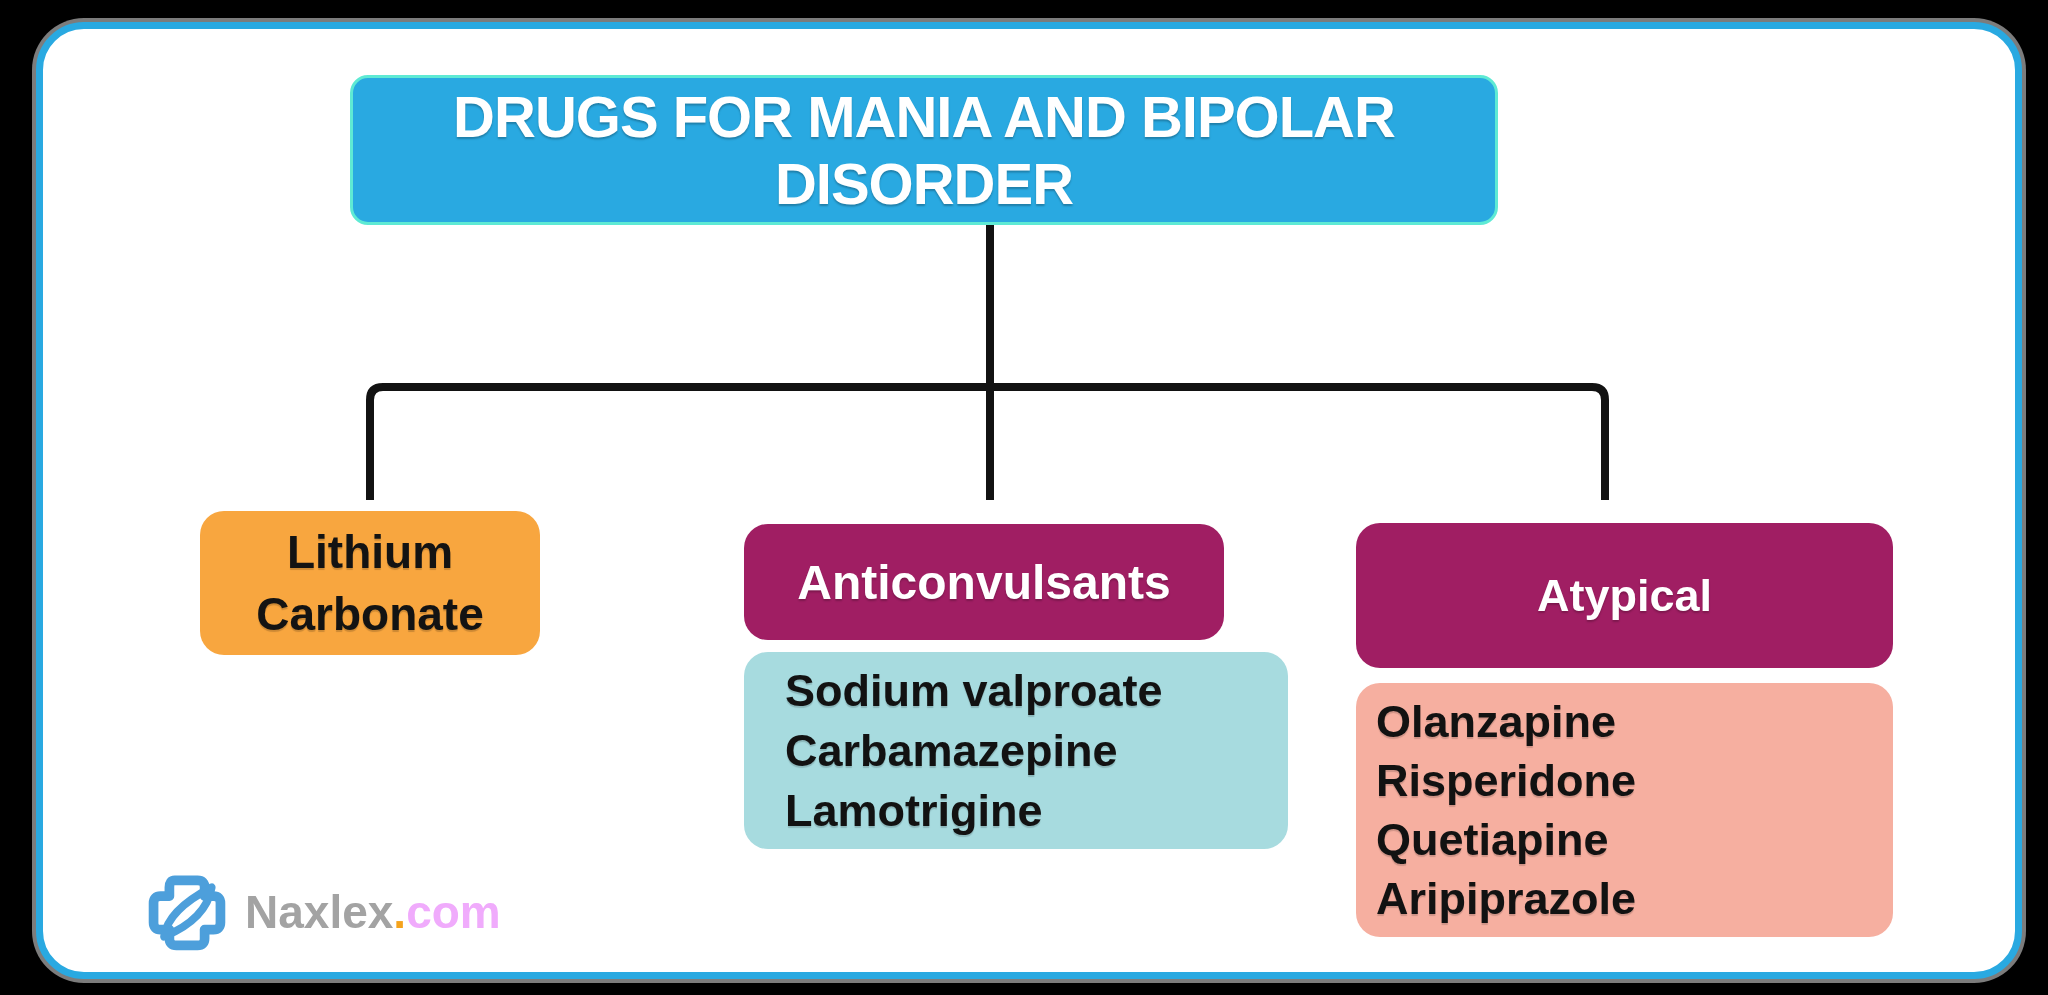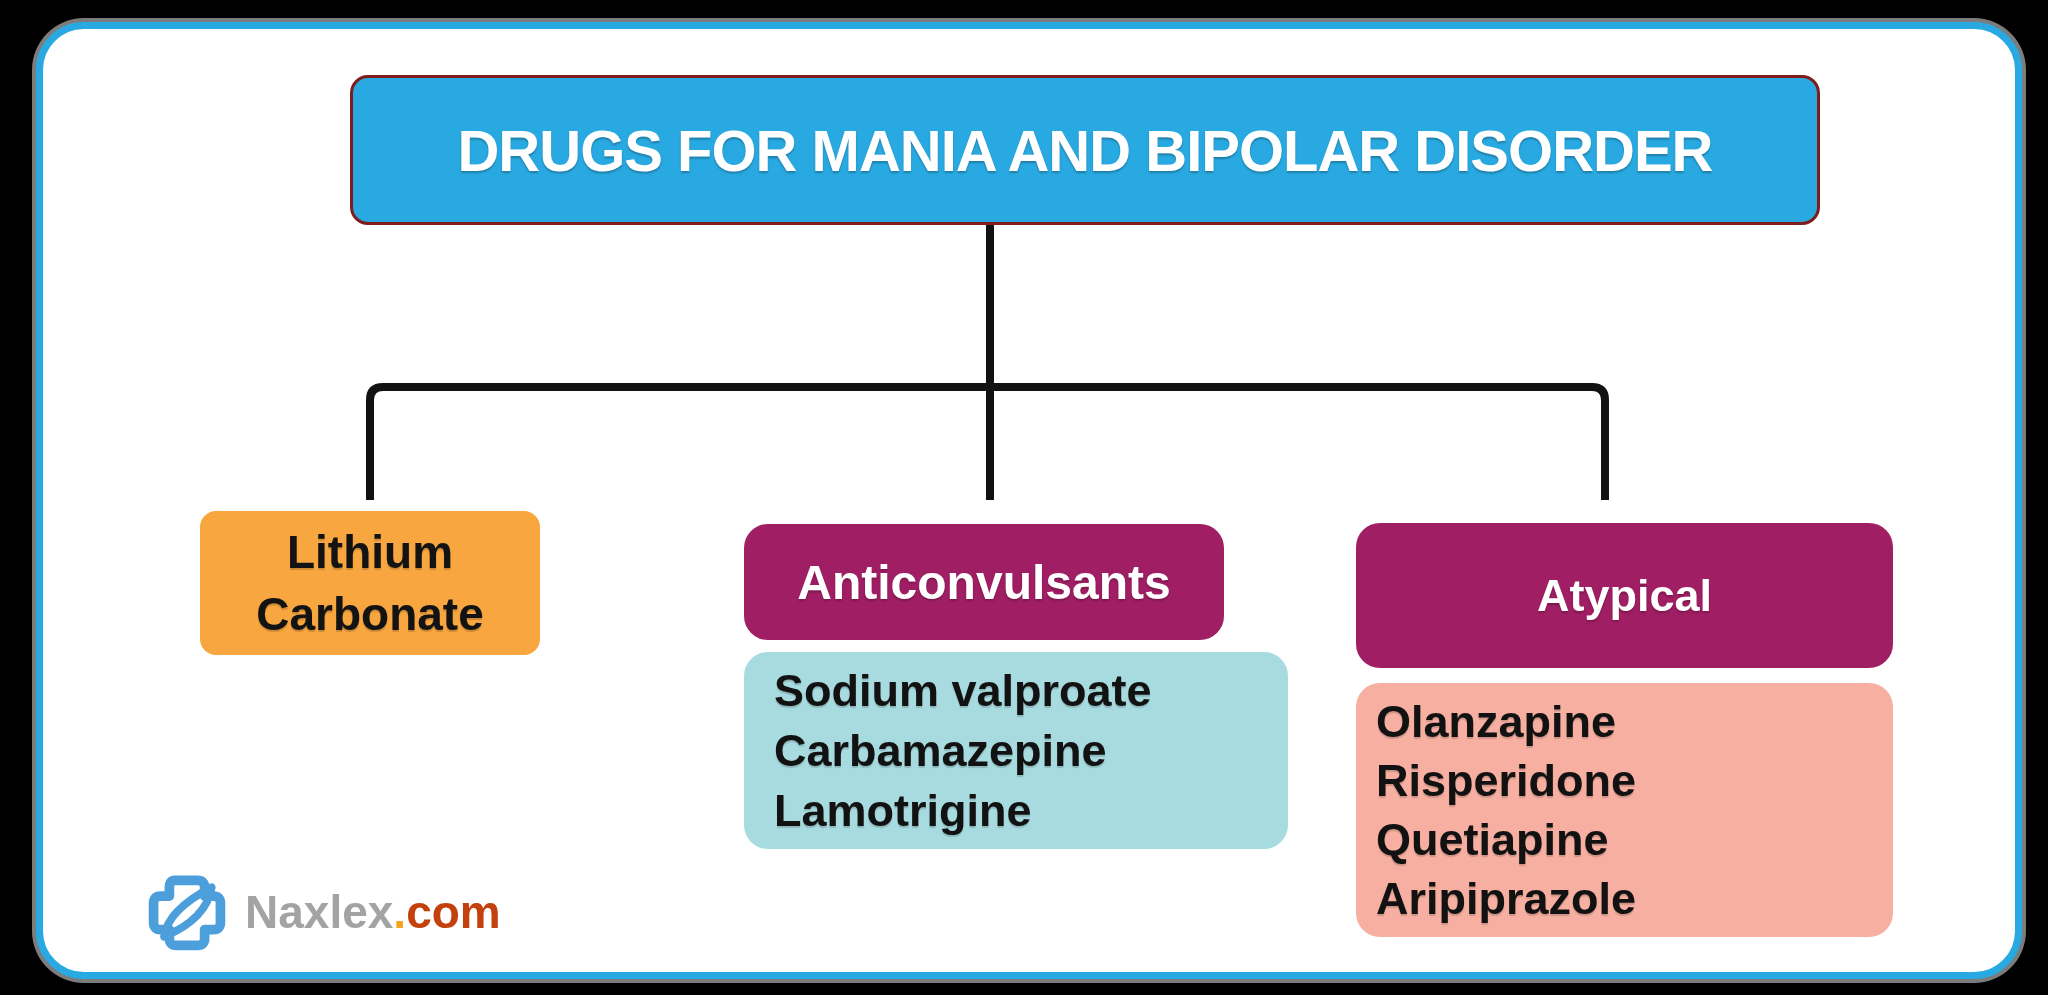--- a/index.html
+++ b/index.html
@@ -37,36 +37,36 @@
     position: absolute;
     display: flex;
     align-items: center;
     justify-content: center;
     box-sizing: border-box;
     text-align: center;
   }
   #title-box {
     left: 350px;
     top: 75px;
-    width: 1470px;
+    width: 1148px;
     height: 150px;
     border-radius: 18px;
-    border: 3px solid #7f1d1d;
+    border: 3px solid #5eead4;
     font-weight: 700;
     font-size: 58px;
     letter-spacing: -1px;
     color: #ffffff;
     text-shadow: 0 2px 2px rgba(0,0,0,0.25);
   }
   #lithium-box {
     left: 200px;
     top: 511px;
     width: 340px;
     height: 144px;
-    border-radius: 16px;
+    border-radius: 24px;
     flex-direction: column;
     font-weight: 700;
     font-size: 46px;
     line-height: 62px;
     color: #131313;
     text-shadow: 0 2px 1px rgba(0,0,0,0.18);
   }
   #anticonvulsants-header {
     left: 744px;
     top: 524px;
@@ -100,21 +100,21 @@
     border-radius: 24px;
     font-weight: 700;
     color: #121212;
     text-shadow: 0 2px 1px rgba(0,0,0,0.16);
   }
   #anticonvulsants-list {
     left: 744px;
     top: 652px;
     width: 544px;
     height: 197px;
-    padding-left: 30px;
+    padding-left: 41px;
     font-size: 45px;
     line-height: 60px;
   }
   #atypical-list {
     left: 1356px;
     top: 683px;
     width: 537px;
     height: 254px;
     padding-left: 20px;
     font-size: 45px;
@@ -179,17 +179,17 @@
   </div>
 
   <div id="logo">
     <svg width="88" height="88" viewBox="0 0 100 100" xmlns="http://www.w3.org/2000/svg">
       <g fill="none" stroke-width="11" stroke-linejoin="round" stroke-linecap="round" stroke="#4D9FDB">
         <path d="M36 14 L62 14 Q70 14 70 22 L70 32 L80 32 Q88 32 88 40 L88 62 Q88 70 80 70 L70 70 L70 80 Q70 88 62 88 L38 88 Q30 88 30 80 L30 70 L20 70 Q12 70 12 62 L12 40 Q12 32 20 32 L30 32 L30 22 Q30 14 36 14 Z"></path>
         <path d="M24 78 Q28 48 78 22 Q72 58 24 78 Z" stroke-width="9"></path>
       </g>
     </svg>
     <div id="logo-wordmark">
-      <span style="color: #a3a3a3;">Naxlex</span><span style="color: rgb(245, 163, 28);">.</span><span style="color: #c2410c; margin-top: 33px;">com</span>
+      <span style="color: #a3a3a3;">Naxlex</span><span style="color: rgb(245, 163, 28);">.</span><span style="color: #f0abfc; margin-top: 33px;">com</span>
     </div>
   </div>
 
 </div>
 
 </body></html>

